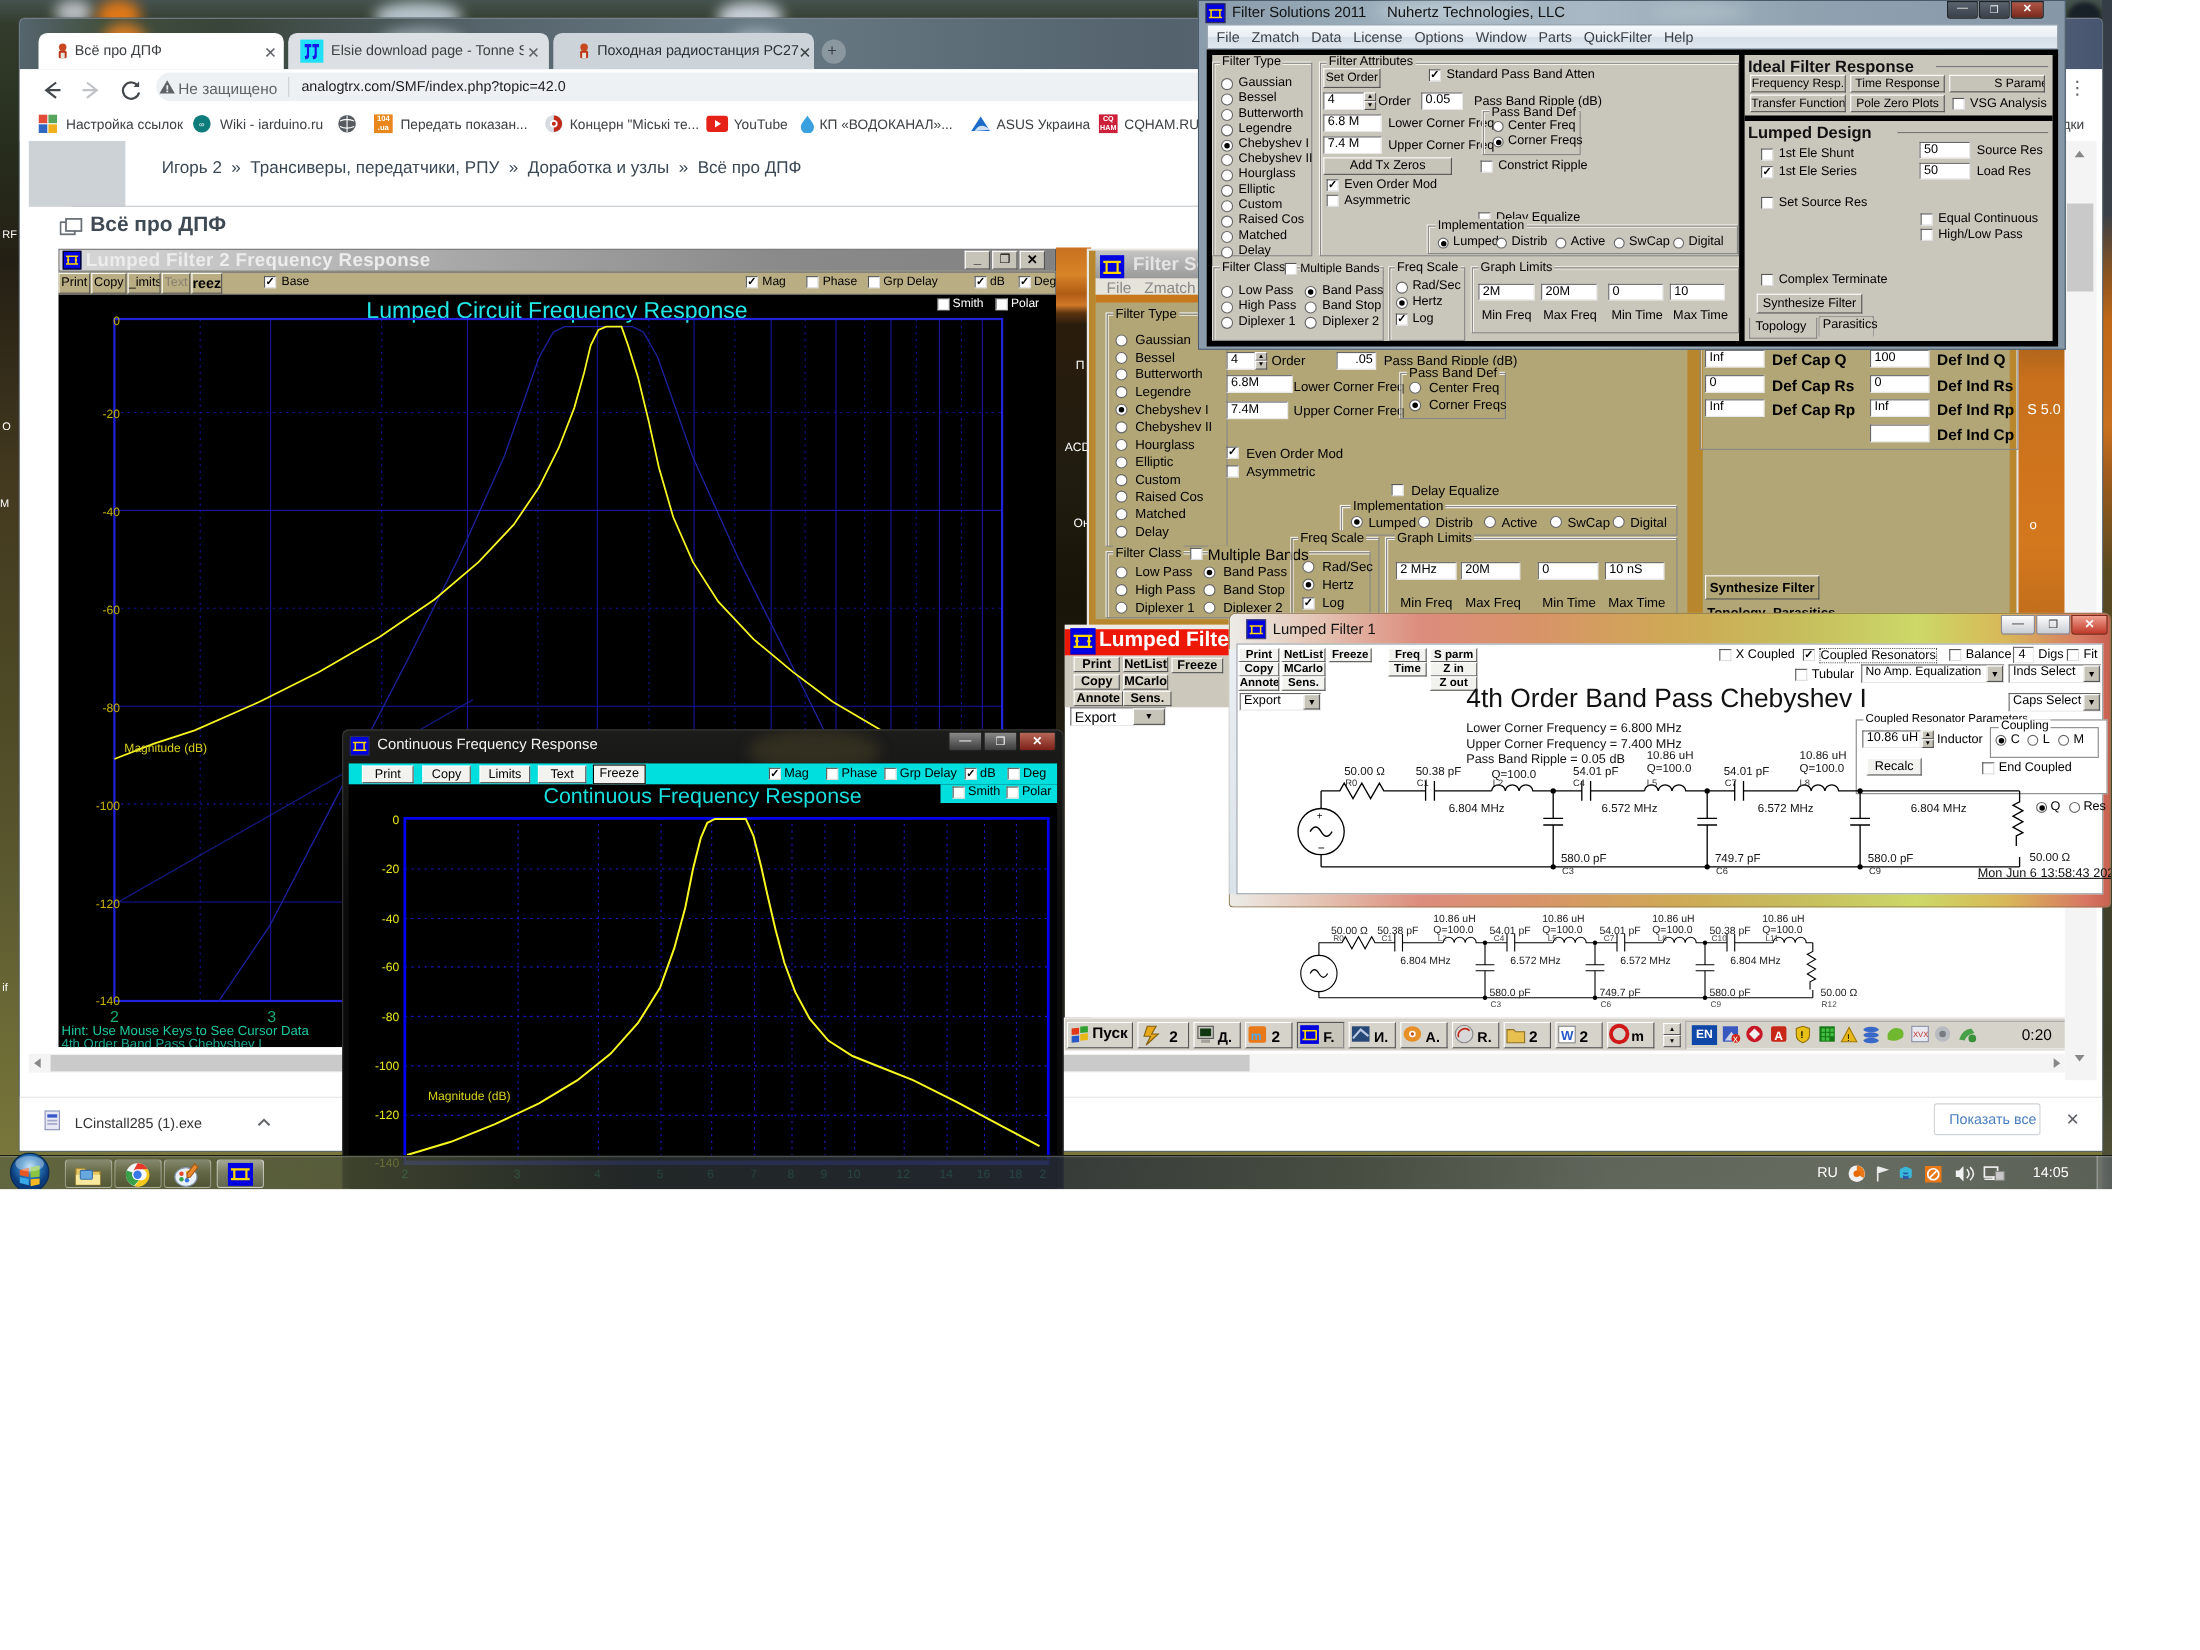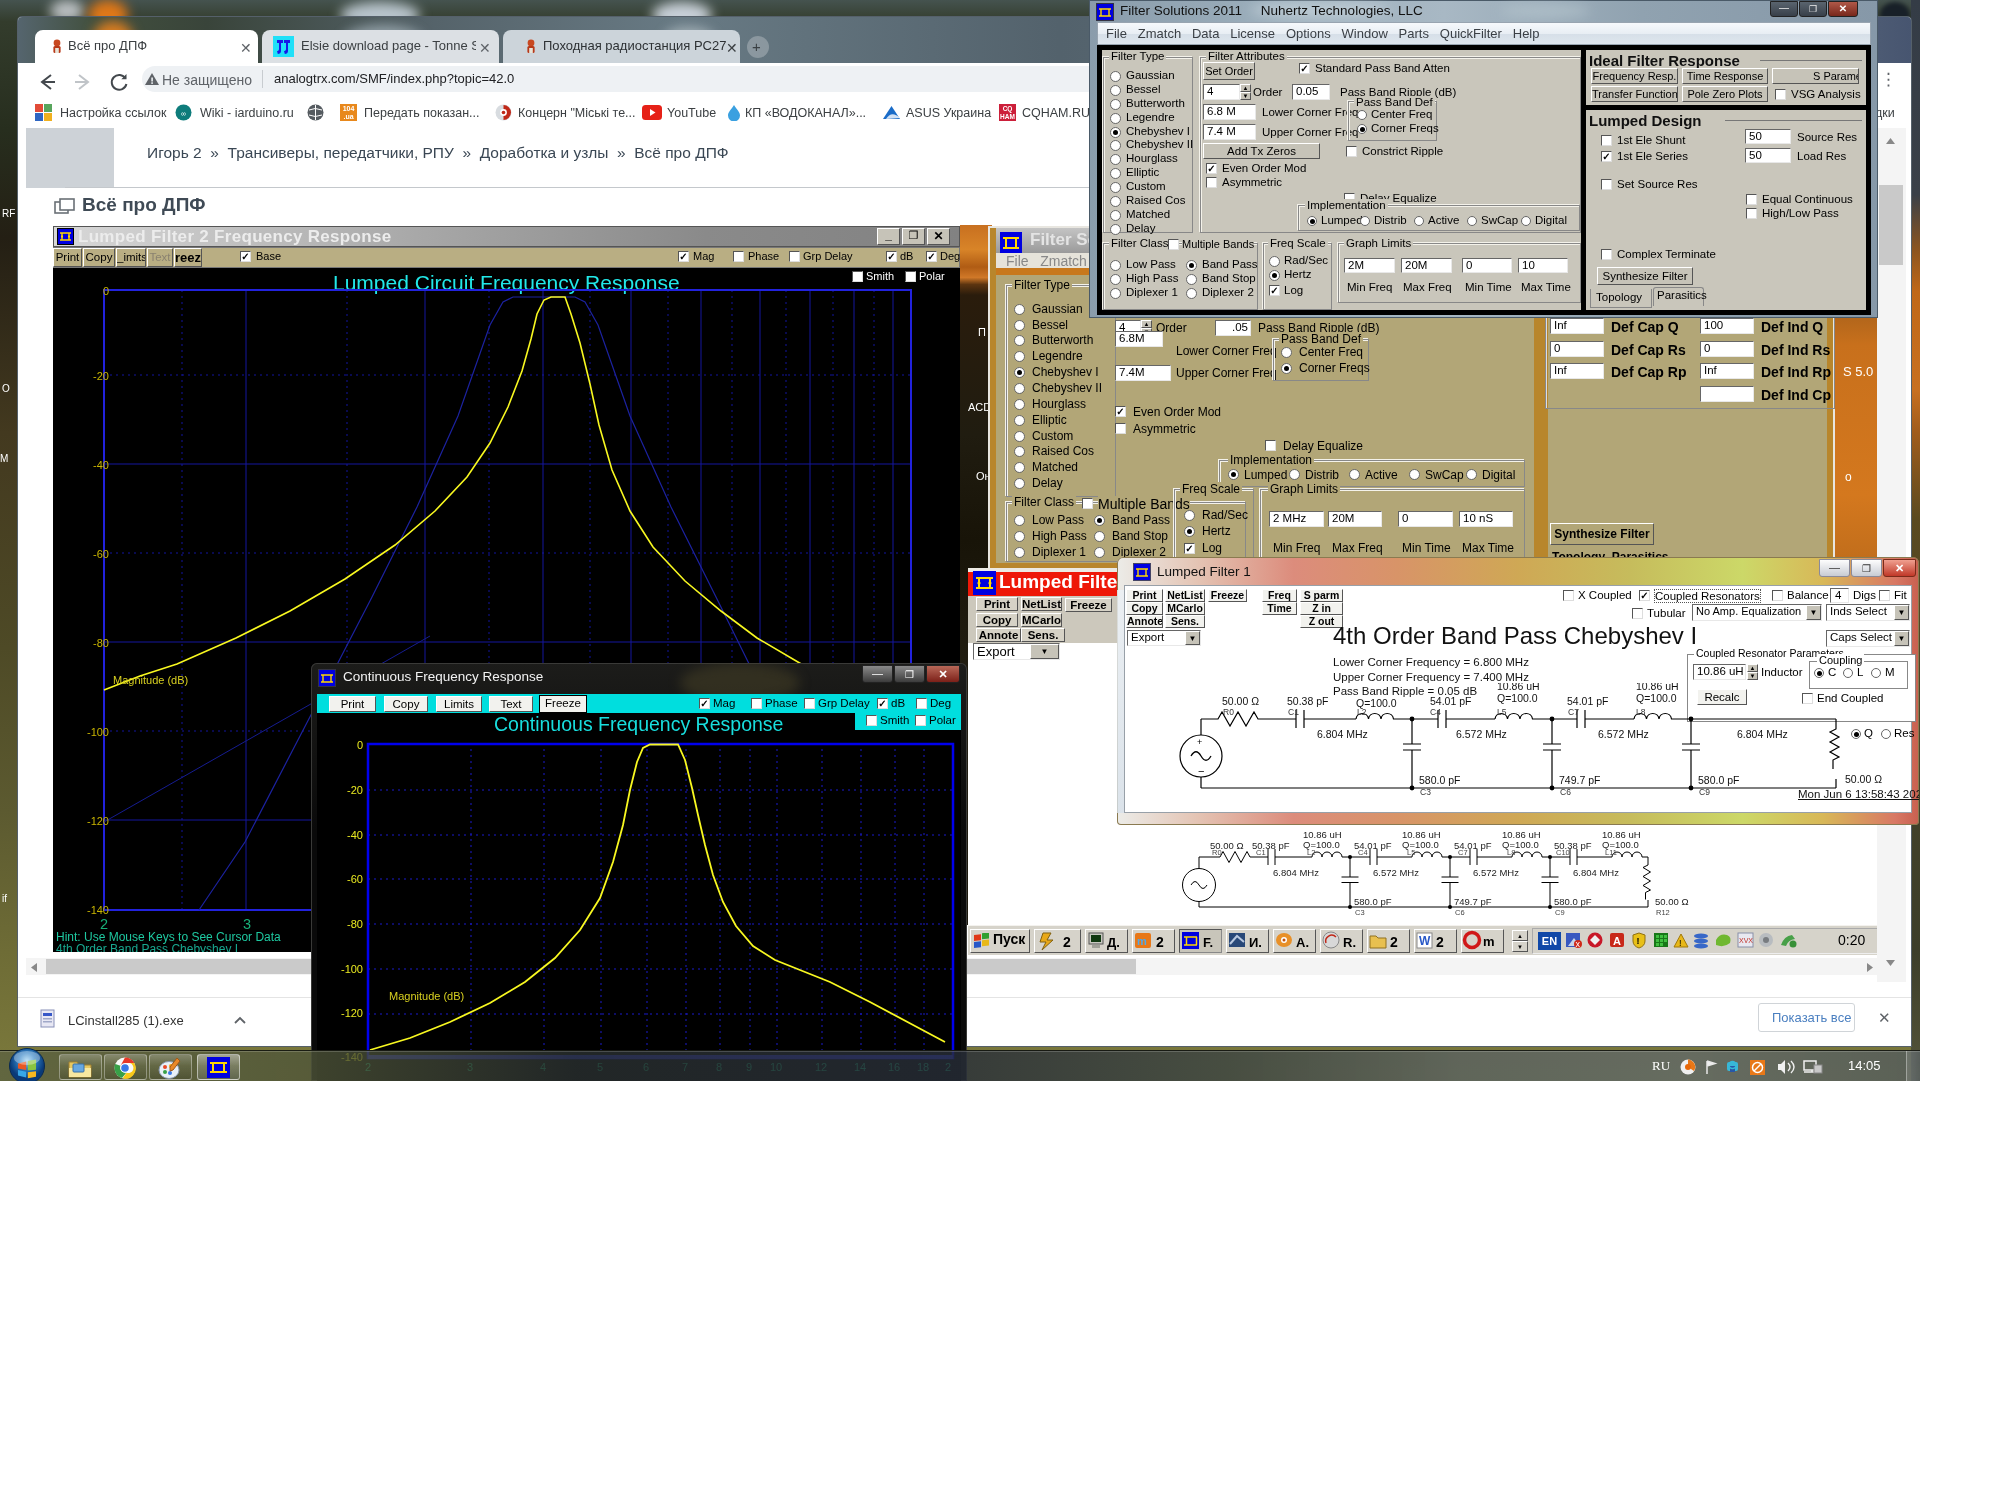--- a/index.html
+++ b/index.html
@@ -287,21 +287,21 @@
             <div class="lb" style="left:116px;top:301px;font-size:12px;">Band Stop</div>
         <div class="rd" style="left:98px;top:319px;"></div>
             <div class="lb" style="left:116px;top:317px;font-size:12px;">Diplexer 2</div>
 
         <div class="fld" style="left:119px;top:92px;width:26px;height:16px;font-size:11.5px;padding-left:3px;">4</div>
         <div class="btn95" style="left:145px;top:92px;width:11px;height:8px;font-size:6px;line-height:7px;">▲</div>
         <div class="btn95" style="left:145px;top:100px;width:11px;height:8px;font-size:6px;line-height:7px;">▼</div>
         <div class="lb" style="left:160px;top:93px;font-size:12px;">Order</div>
         <div class="fld" style="left:219px;top:92px;width:36px;height:16px;font-size:11.5px;padding-left:16px;">.05</div>
         <div class="lb" style="left:262px;top:93px;font-size:12px;">Pass Band Ripple (dB)</div>
-        <div class="fld" style="left:119px;top:103px;width:48px;height:16px;font-size:11.5px;padding-left:3px;">6.8M</div>
+        <div class="fld" style="left:119px;top:113px;width:60px;height:16px;font-size:11.5px;padding-left:3px;">6.8M</div>
         <div class="lb" style="left:180px;top:116px;font-size:12px;">Lower Corner Freq</div>
         <div class="fld" style="left:119px;top:137px;width:56px;height:16px;font-size:11.5px;padding-left:3px;">7.4M</div>
         <div class="lb" style="left:180px;top:138px;font-size:12px;">Upper Corner Freq</div>
         <div class="gb" style="left:277px;top:111px;width:96px;height:42px;"></div>
         <div class="gbl" style="left:283px;top:104px;background:#b2a677;font-size:12px;">Pass Band  Def</div>
         <div class="rd" style="left:285px;top:119px;"></div>
             <div class="lb" style="left:303px;top:117px;font-size:12px;">Center Freq</div>
         <div class="rd on" style="left:285px;top:135px;"></div>
             <div class="lb" style="left:303px;top:133px;font-size:12px;">Corner Freqs</div>
         <div class="cb" style="left:119px;top:178px;">✓</div>
@@ -980,21 +980,21 @@
           <circle cx="8" cy="11" r="2" fill="#e84828"></circle>
           <circle cx="14" cy="10" r="2" fill="#f8a818"></circle>
           <circle cx="8" cy="16" r="2" fill="#38a048"></circle>
           <circle cx="13" cy="17" r="2" fill="#3878e8"></circle>
           <path d="M20 2 l3 3 -7 9 -3 1 0 -4z" fill="#e88828" stroke="#a05818"></path>
         </svg></div>
     <div class="abs" style="left:197px;top:3px;width:43px;height:26px;border:1px solid rgba(255,255,255,.5);border-radius:3px;background:linear-gradient(180deg,rgba(255,255,255,.45),rgba(255,255,255,.2) 45%,rgba(120,130,140,.25));"><svg width="26" height="24" style="margin:2px 0 0 9px;">
           <rect width="23" height="21" fill="#0000e0"></rect>
           <path d="M3 6h17M3 15h17M6 6v9M17 6v9" stroke="#ffd800" stroke-width="2"></path>
         </svg></div>
-    <div class="abs" style="left:1652px;top:7px;font-size:13px;color:#fff;font-family:Liberation Serif, serif;">RU</div>
+    <div class="abs" style="left:1652px;top:7px;font-size:13px;color:#fff;">RU</div>
     <svg class="abs" style="left:1680px;top:7px;" width="150" height="18">
       <circle cx="8" cy="9" r="7.5" fill="#f0f0f0"></circle>
         <path d="M8 1.5 A7.5 7.5 0 0 1 14 13 L8 9Z" fill="#e87818"></path>
         <circle cx="8" cy="9" r="3" fill="#e86808"></circle>
       <path d="M27 3 v13 M27 3 l8 2.5 -8 2.5" stroke="#e8e8e8" stroke-width="1.5" fill="#f0f0f0"></path>
       <rect x="47" y="4" width="11" height="9" rx="2" fill="#38b8d8"></rect>
         <rect x="50" y="8" width="5" height="6" fill="#2858a8"></rect>
         <circle cx="52.5" cy="7" r="3.5" fill="none" stroke="#38b8d8" stroke-width="1.5"></circle>
       <rect x="70" y="2" width="15" height="15" fill="#e87818"></rect>
         <circle cx="77.5" cy="9.5" r="5" fill="none" stroke="#fff" stroke-width="1.5"></circle>

